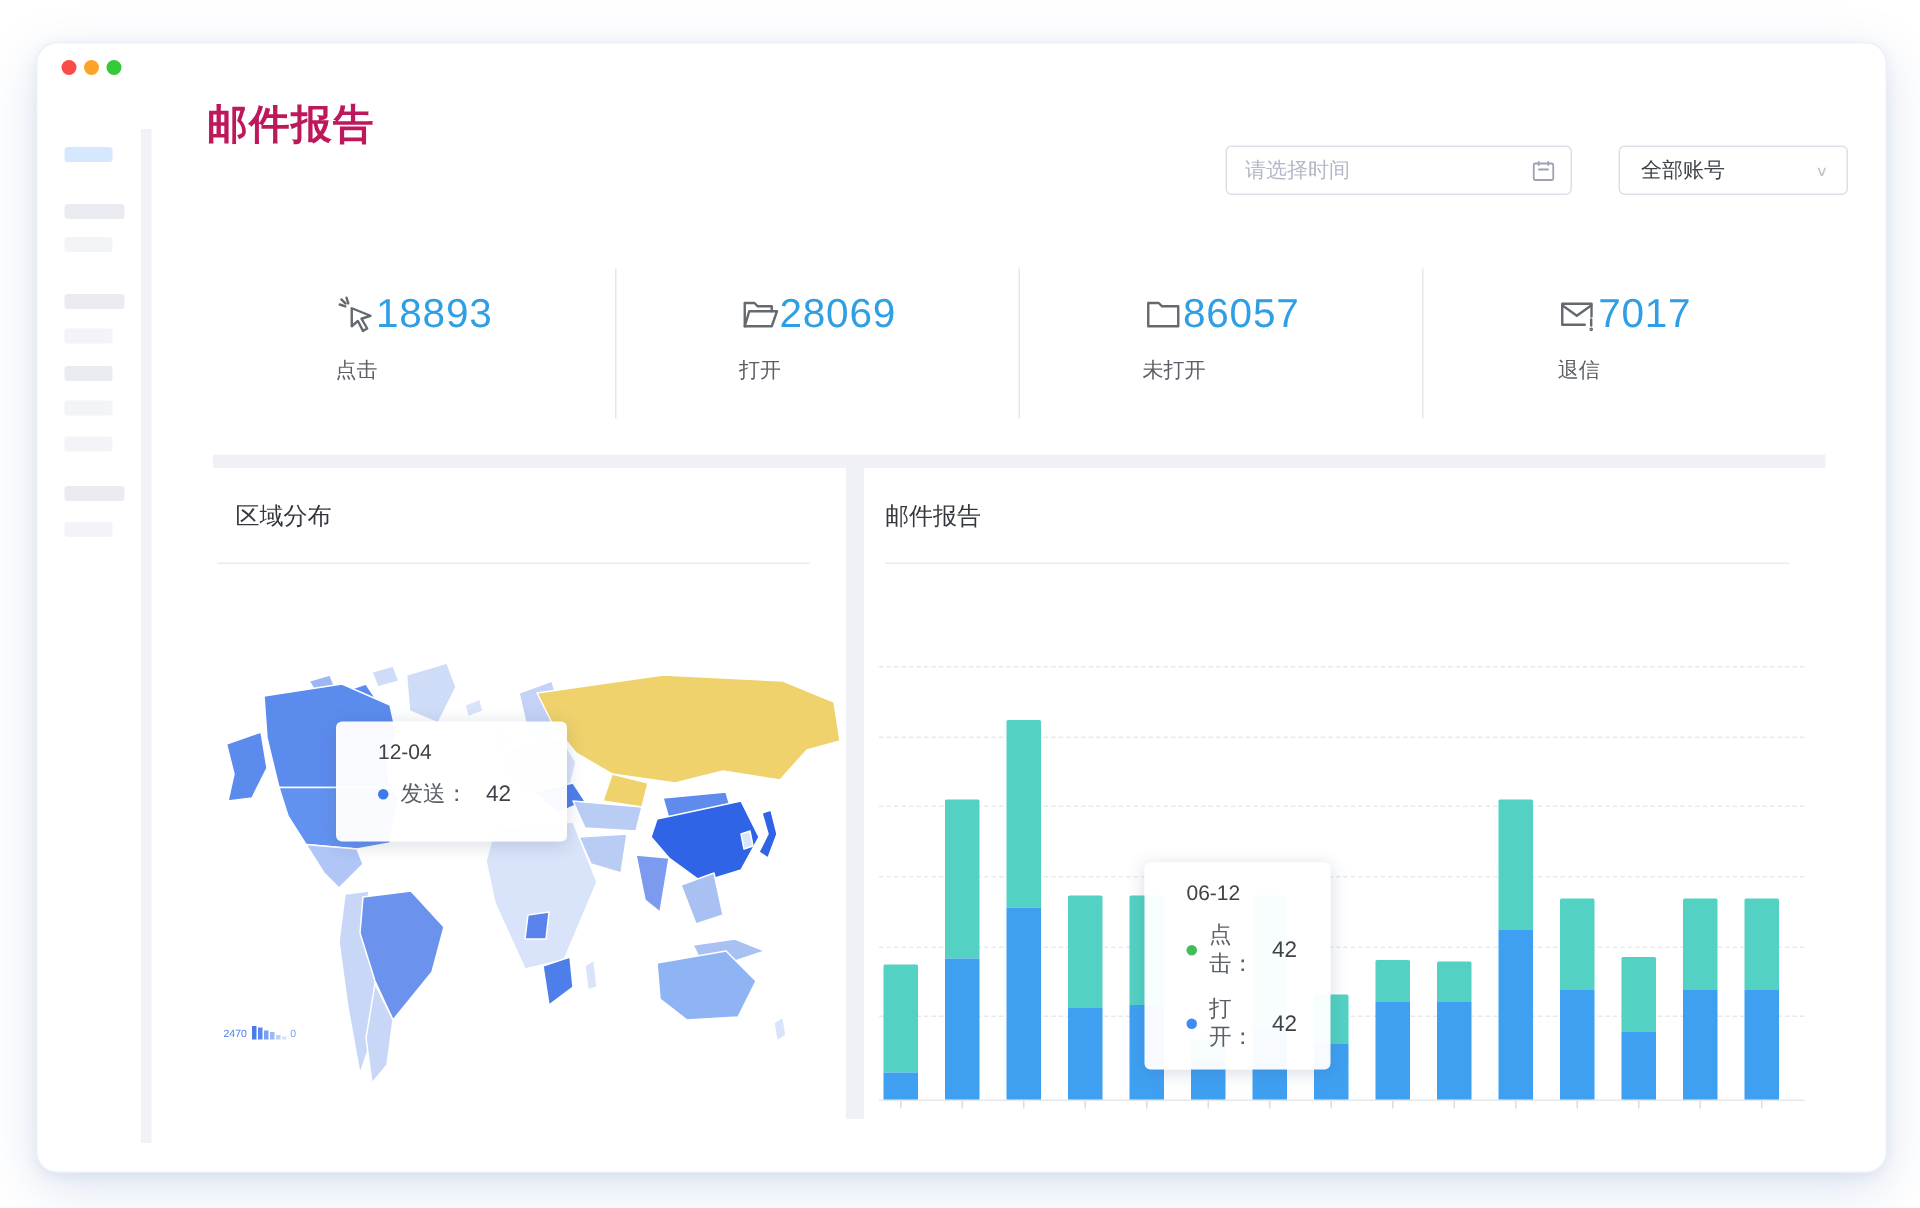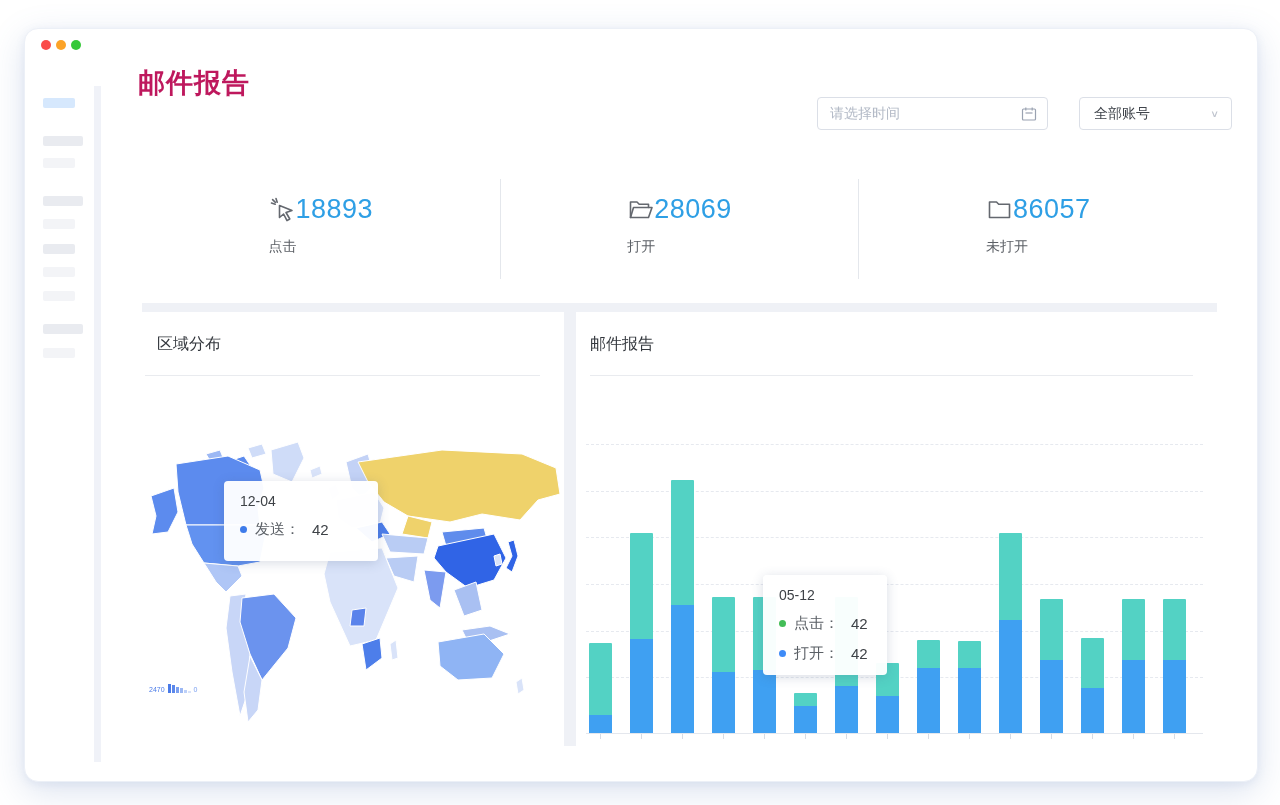--- a/index.html
+++ b/index.html
@@ -61,21 +61,21 @@
 
   .map-svg { position:absolute; left:0; top:118px; }
 
   .map-legend { position:absolute; left:7px; top:372px; display:flex; align-items:flex-end; gap:1px; }
   .map-legend .lg-txt { font-size:7px; color:#4A7BE8; margin-right:2px; line-height:1; }
   .map-legend .lg-min { margin-left:2px; color:#7BA0F0; }
   .map-legend i { display:block; width:3px; }
 
   
   .tooltip { position:absolute; background:rgba(255,255,255,0.96); border-radius:4px;
-             box-shadow:0 2px 12px rgba(60,80,120,0.20); padding:12px 16px; z-index:5; }
+             box-shadow:0 2px 12px rgba(60,80,120,0.20); padding:12px 28px; z-index:5; }
   .tt-map   { left:82px;  top:169px; width:154px; height:80px; }
   .tt-chart { left:187px; top:263px; width:124px; }
   .tt-date { font-size:14px; color:#3E4247; }
   .tt-row { margin-top:11px; display:flex; align-items:center; font-size:15px; }
   .tt-dot { width:7px; height:7px; border-radius:50%; margin-right:8px; flex:none; }
   .tt-label { color:#5B6066; }
   .tt-val { color:#3E4247; margin-left:12px; }
 
   
   .gridline { position:absolute; left:10px; right:14px; height:0; border-top:1px dashed #E6E9EF; }
@@ -159,20 +159,36 @@
       <div class="stat">
         <div class="stat-top">
           <svg width="27" height="27" viewBox="0 0 27 27">
             <g fill="none" stroke="#64686F" stroke-width="1.6" stroke-linejoin="round" stroke-linecap="round">
               <path d="M3.5 21.5 V6 H10.5 L12.7 8.2 H23.5 V21.5 Z"></path>
             </g>
           </svg>
           <span class="stat-num">86057</span>
         </div>
         <div class="stat-label">未打开</div>
+      </div>
+    </div>
+    <div class="stat-col">
+      <div class="stat">
+        <div class="stat-top">
+          <svg width="27" height="27" viewBox="0 0 27 27">
+            <g fill="none" stroke="#64686F" stroke-width="1.6" stroke-linejoin="round" stroke-linecap="round">
+              <path d="M3.5 6.5 H23 V15 M3.5 6.5 V20.5 H18.5"></path>
+              <path d="M3.5 7.5 L13.2 14.5 L23 7.5"></path>
+              <line x1="22.8" y1="17" x2="22.8" y2="21"></line>
+              <circle cx="22.8" cy="23.6" r="0.4" fill="#64686F"></circle>
+            </g>
+          </svg>
+          <span class="stat-num">7017</span>
+        </div>
+        <div class="stat-label">退信</div>
       </div>
     </div>
   </div>
 
   <div class="gray-band"></div>
   <div class="gray-gap"></div>
 
   <div class="panel panel-map">
     <div class="panel-title">区域分布</div>
     <div class="panel-rule"></div>
@@ -351,21 +367,21 @@
             <div class="seg-open" style="height: 73px;"></div>
           </div>
           <div class="bar" style="left: 587px;">
             <div class="seg-click" style="height: 61px;"></div>
             <div class="seg-open" style="height: 73px;"></div>
           </div>
         </div>
     </div>
 
     <div class="tooltip tt-chart">
-      <div class="tt-date">05-12</div>
+      <div class="tt-date">06-12</div>
       <div class="tt-row">
         <span class="tt-dot" style="background-color: rgb(67, 189, 87);"></span>
         <span class="tt-label">点击：</span>
         <span class="tt-val">42</span>
       </div>
       <div class="tt-row">
         <span class="tt-dot" style="background-color: rgb(62, 139, 247);"></span>
         <span class="tt-label">打开：</span>
         <span class="tt-val">42</span>
       </div>

